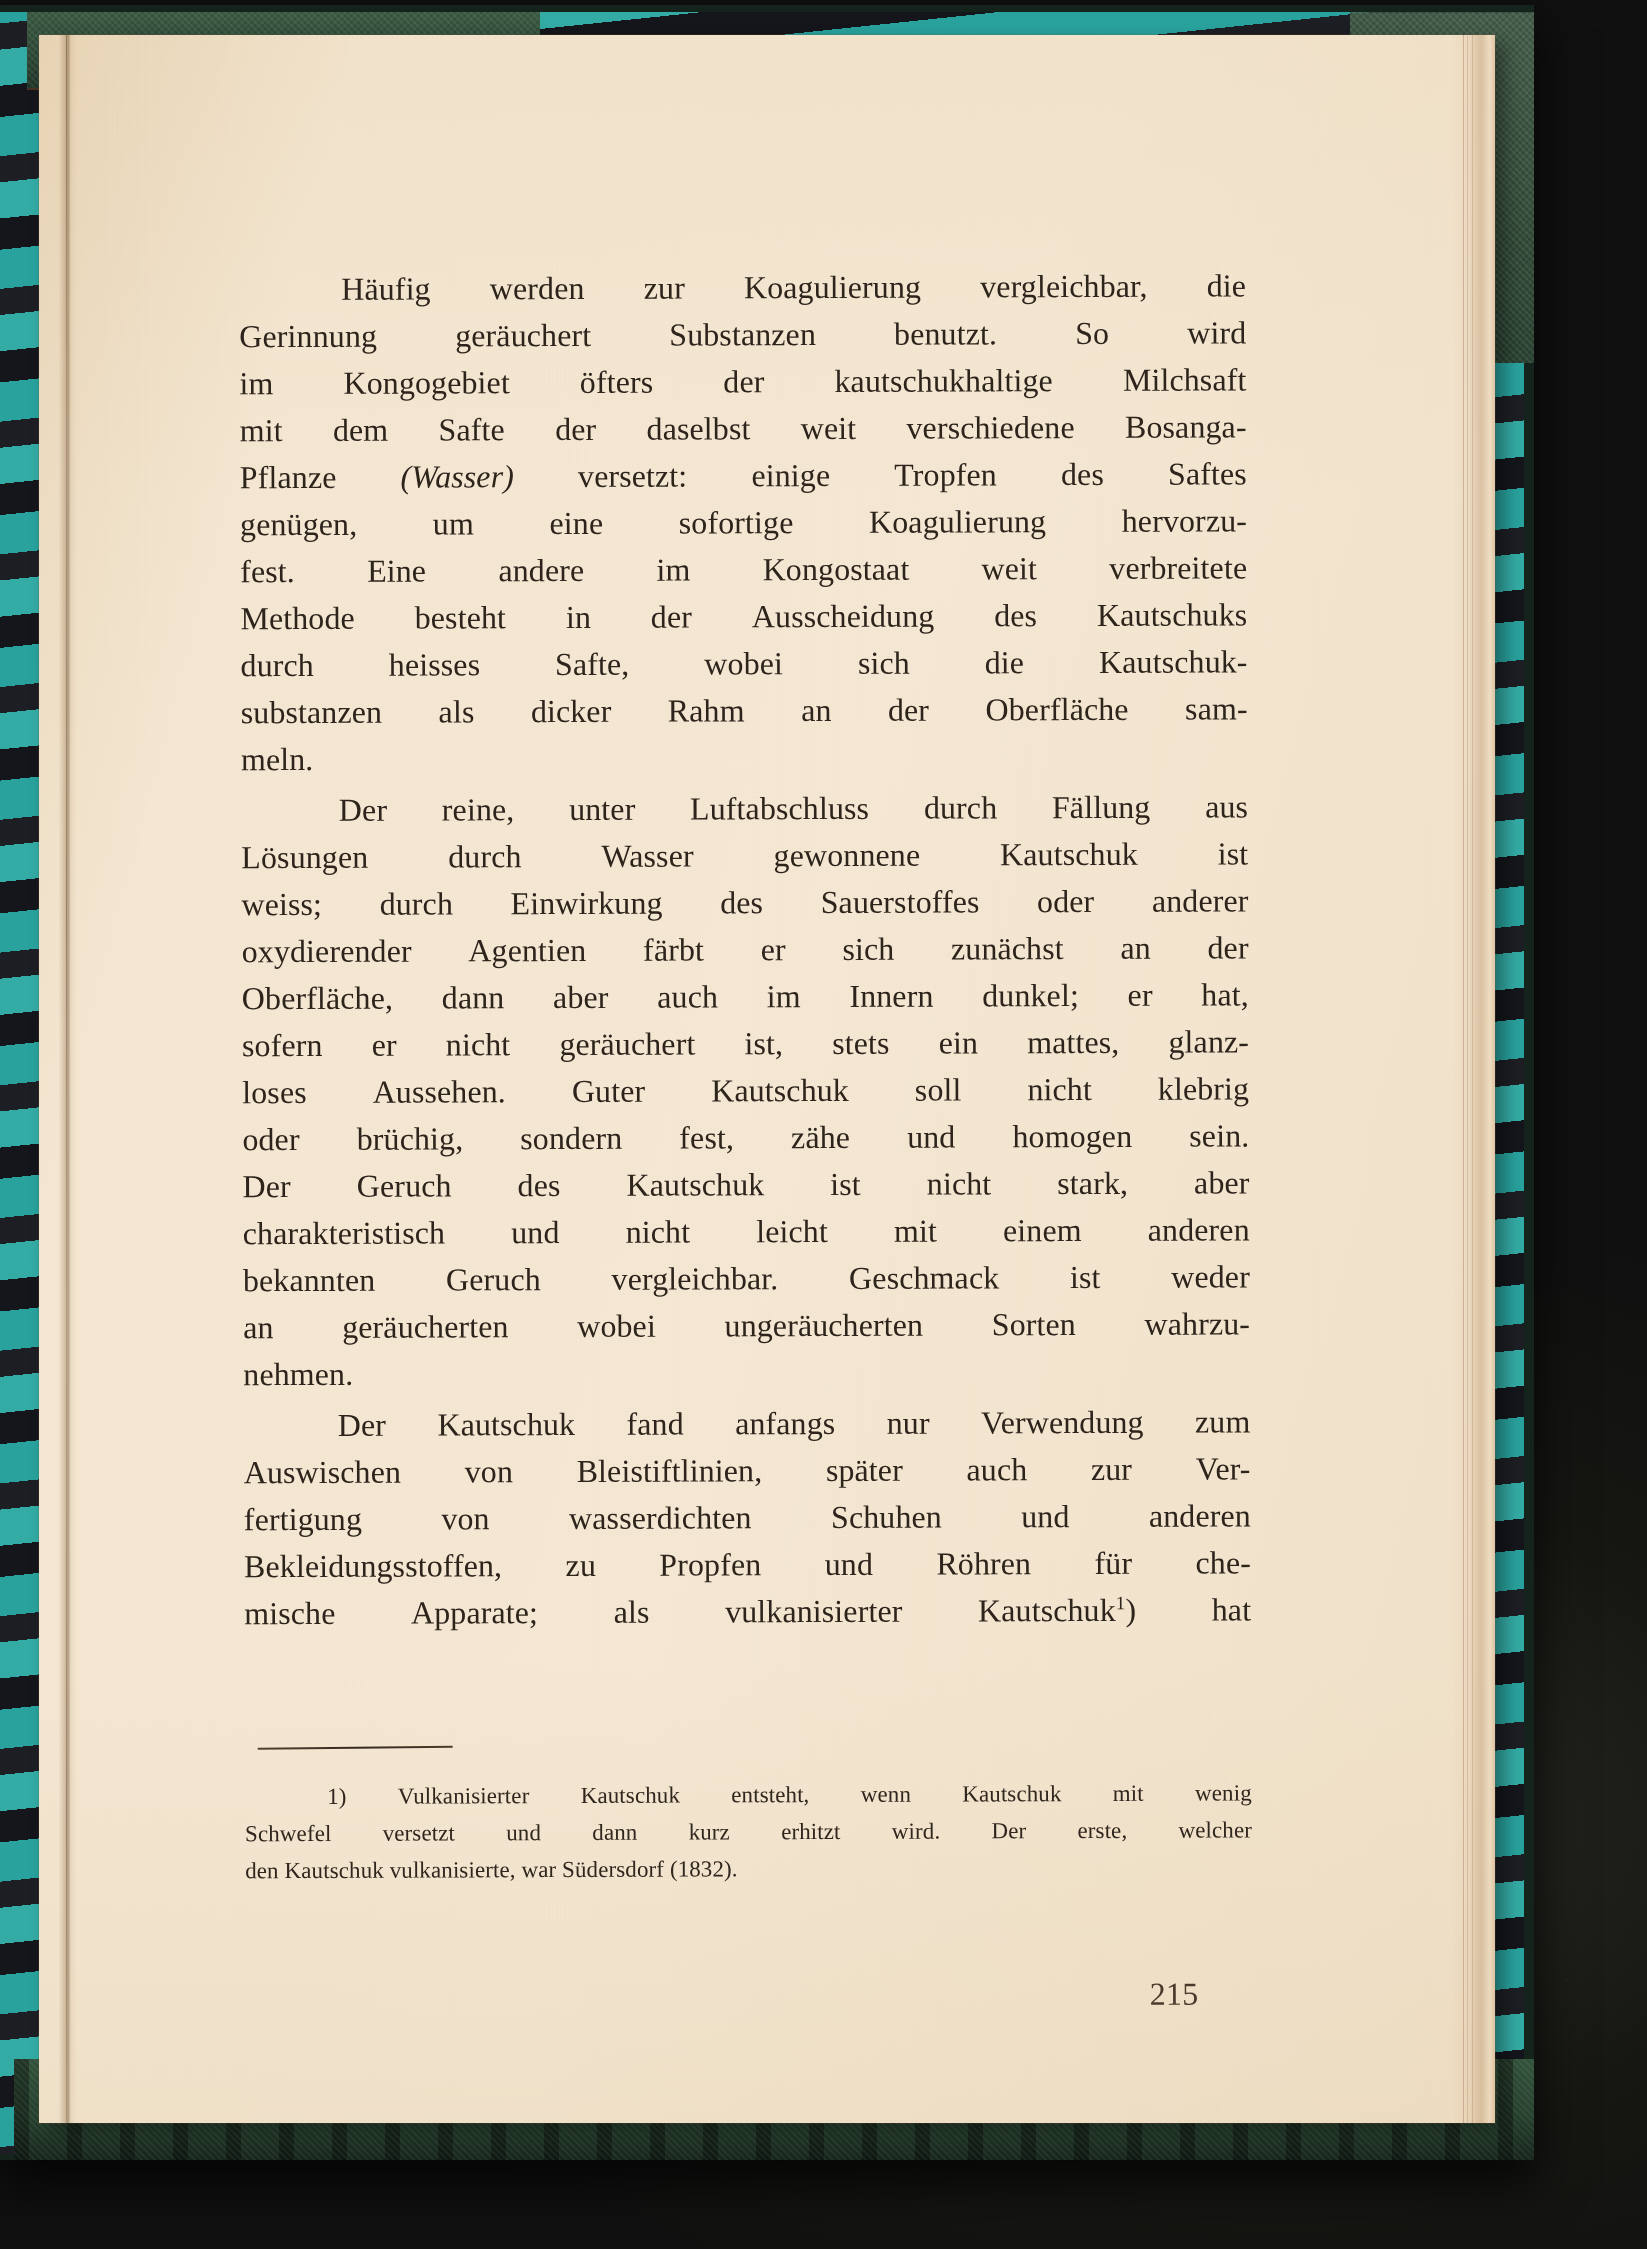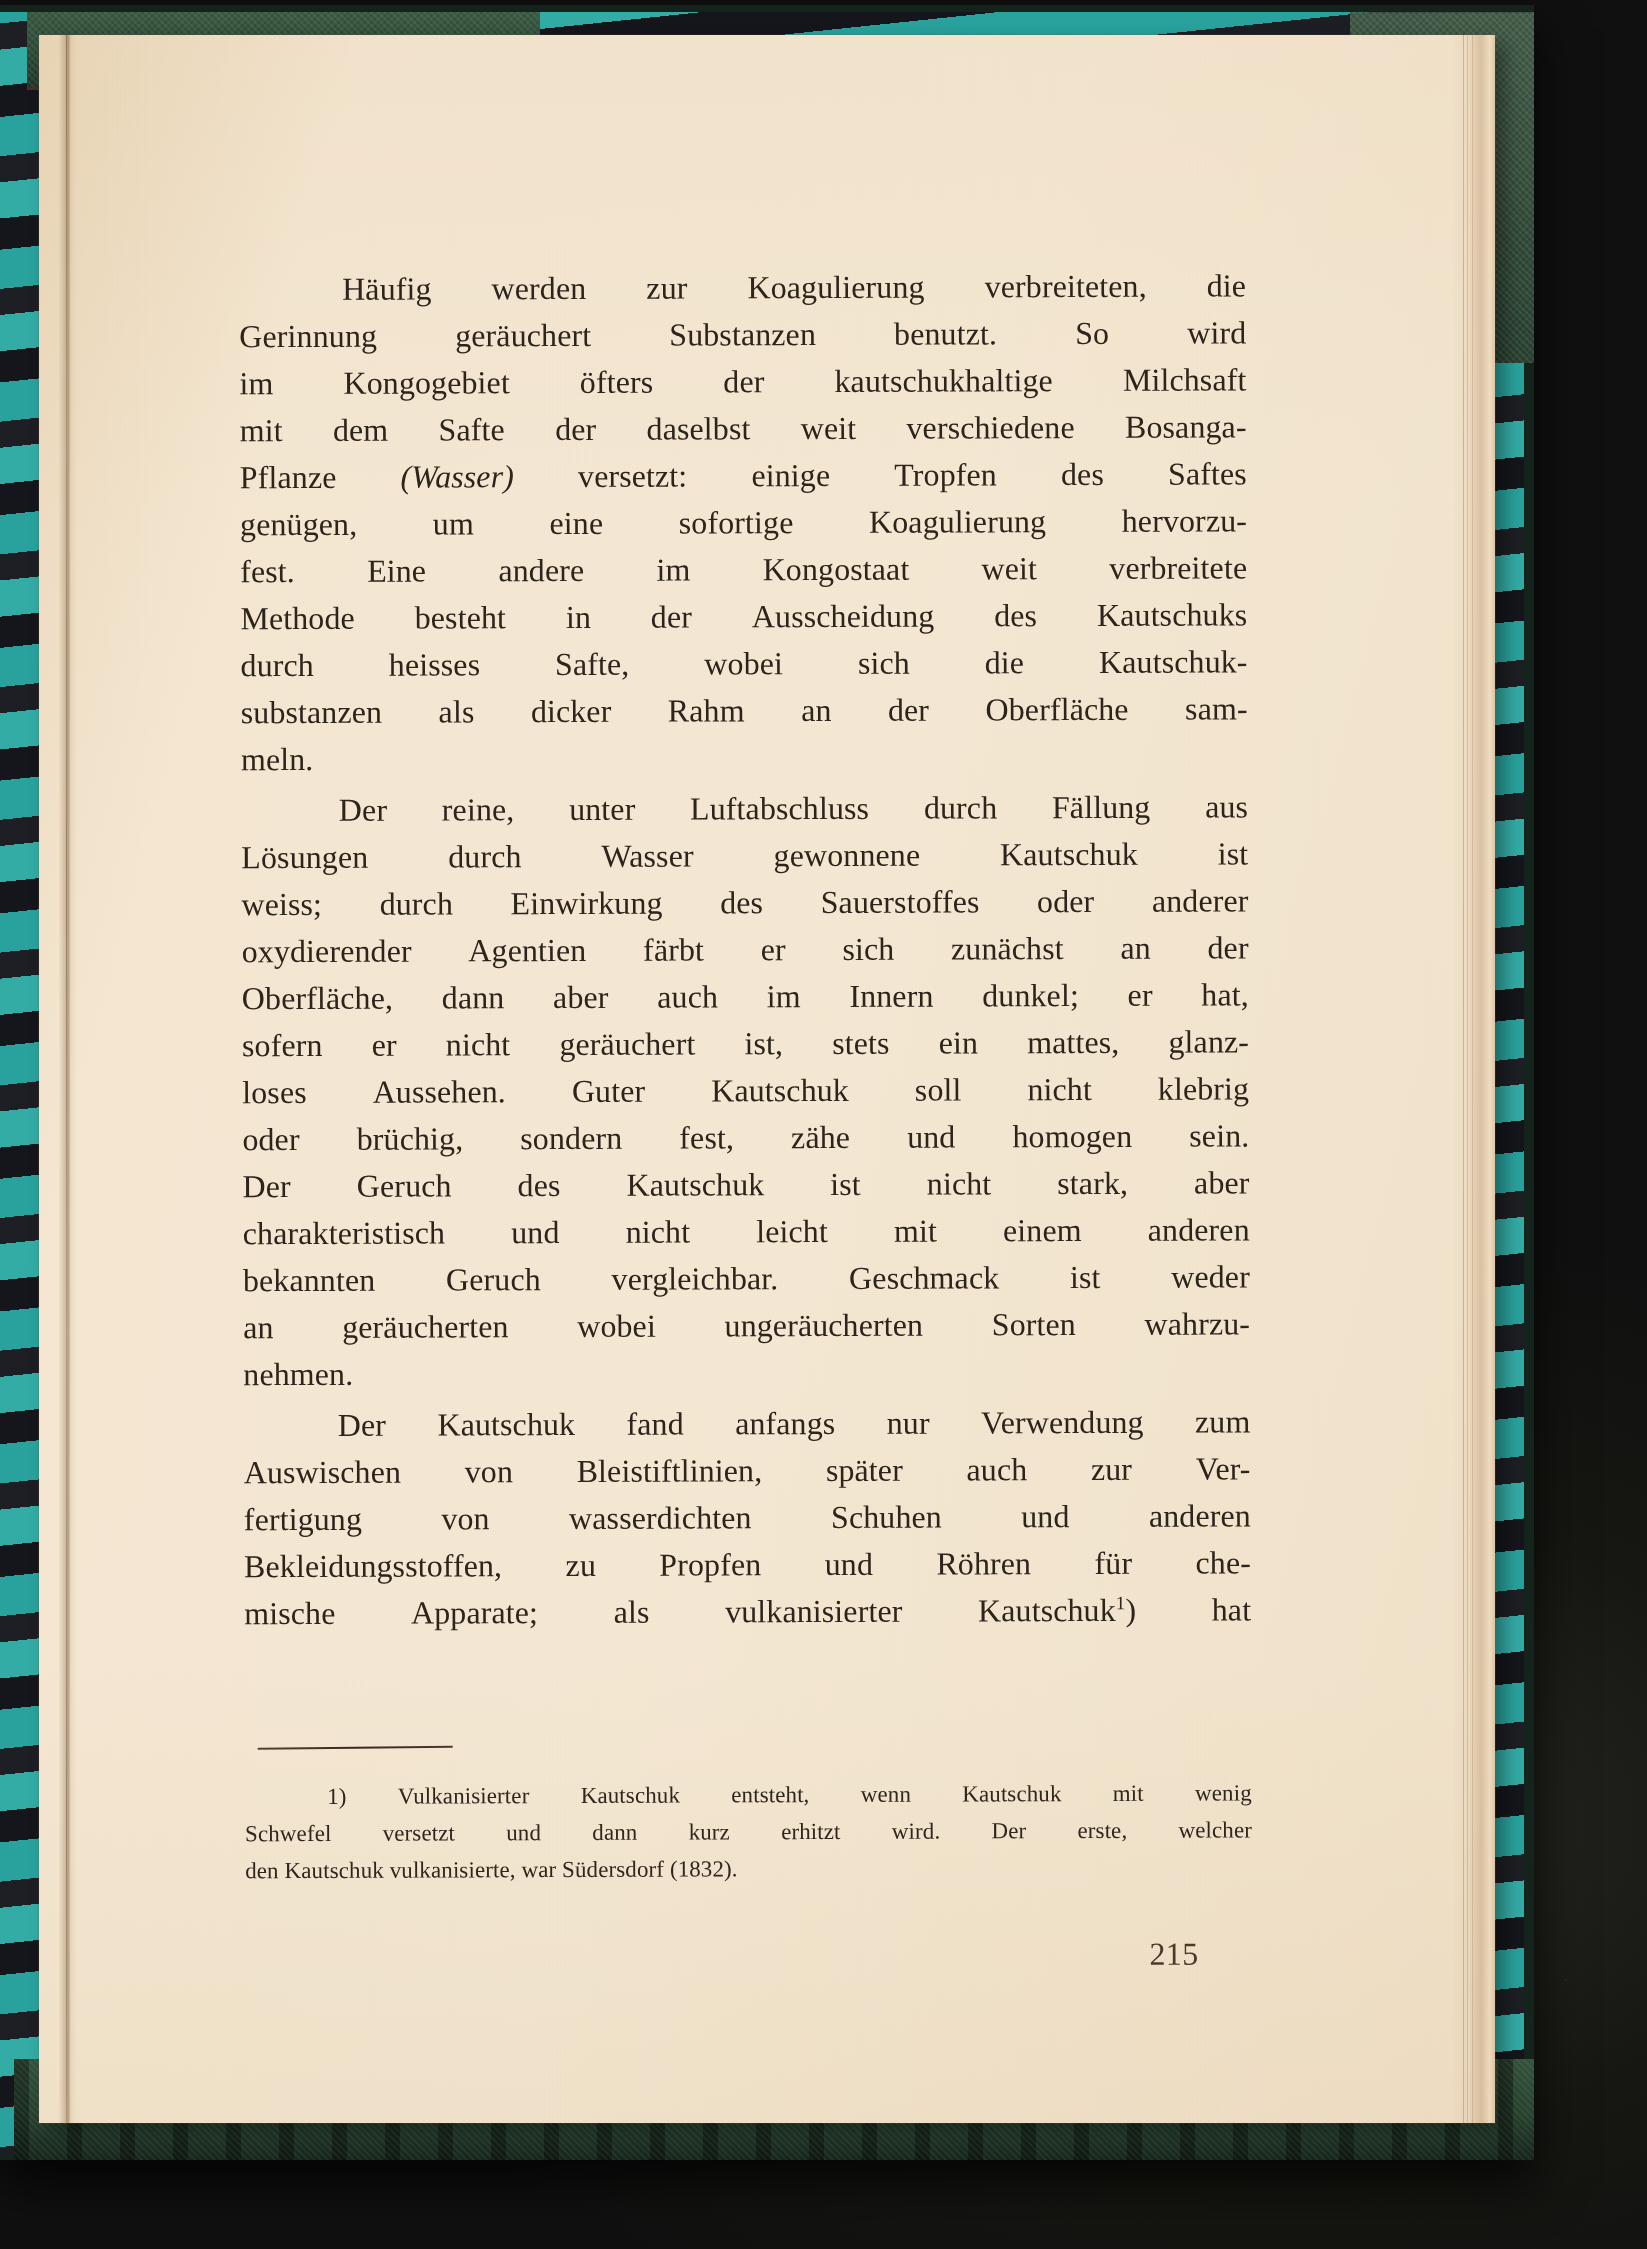--- a/index.html
+++ b/index.html
@@ -276,21 +276,21 @@
   }
   p.fnote .ln { display: block; white-space: nowrap; }
   p.fnote .ln.j { display: flex; justify-content: space-between; }
   p.fnote .ln.j > span { white-space: pre; }
   .fn-indent { display: inline-block; width: 31px; }
 
   
   .folio {
     position: absolute;
     left: 1142px;
-    top: 1937px;
+    top: 1977px;
     font-size: 32px;
     color: #4a3a2c;
     letter-spacing: 0.3px;
   }
 
   
   .print-skew { transform: rotate(-.22deg); transform-origin: 50% 50%; }
 </style>
 </head>
 <body>
@@ -324,21 +324,21 @@
 
     <div class="textblock">
 
       <p class="body">
         <span class="ln j">
             <span class="indent"></span>
             <span>Häufig</span>
             <span>werden</span>
             <span>zur</span>
             <span>Koagulierung</span>
-            <span>verbreiteten,</span>
+            <span>vergleichbar,</span>
             <span>die</span>
           </span>
         <span class="ln j">
             <span>Gerinnung</span>
             <span>geräuchert</span>
             <span>Substanzen</span>
             <span>benutzt.</span>
             <span>So</span>
             <span>wird</span>
           </span>

